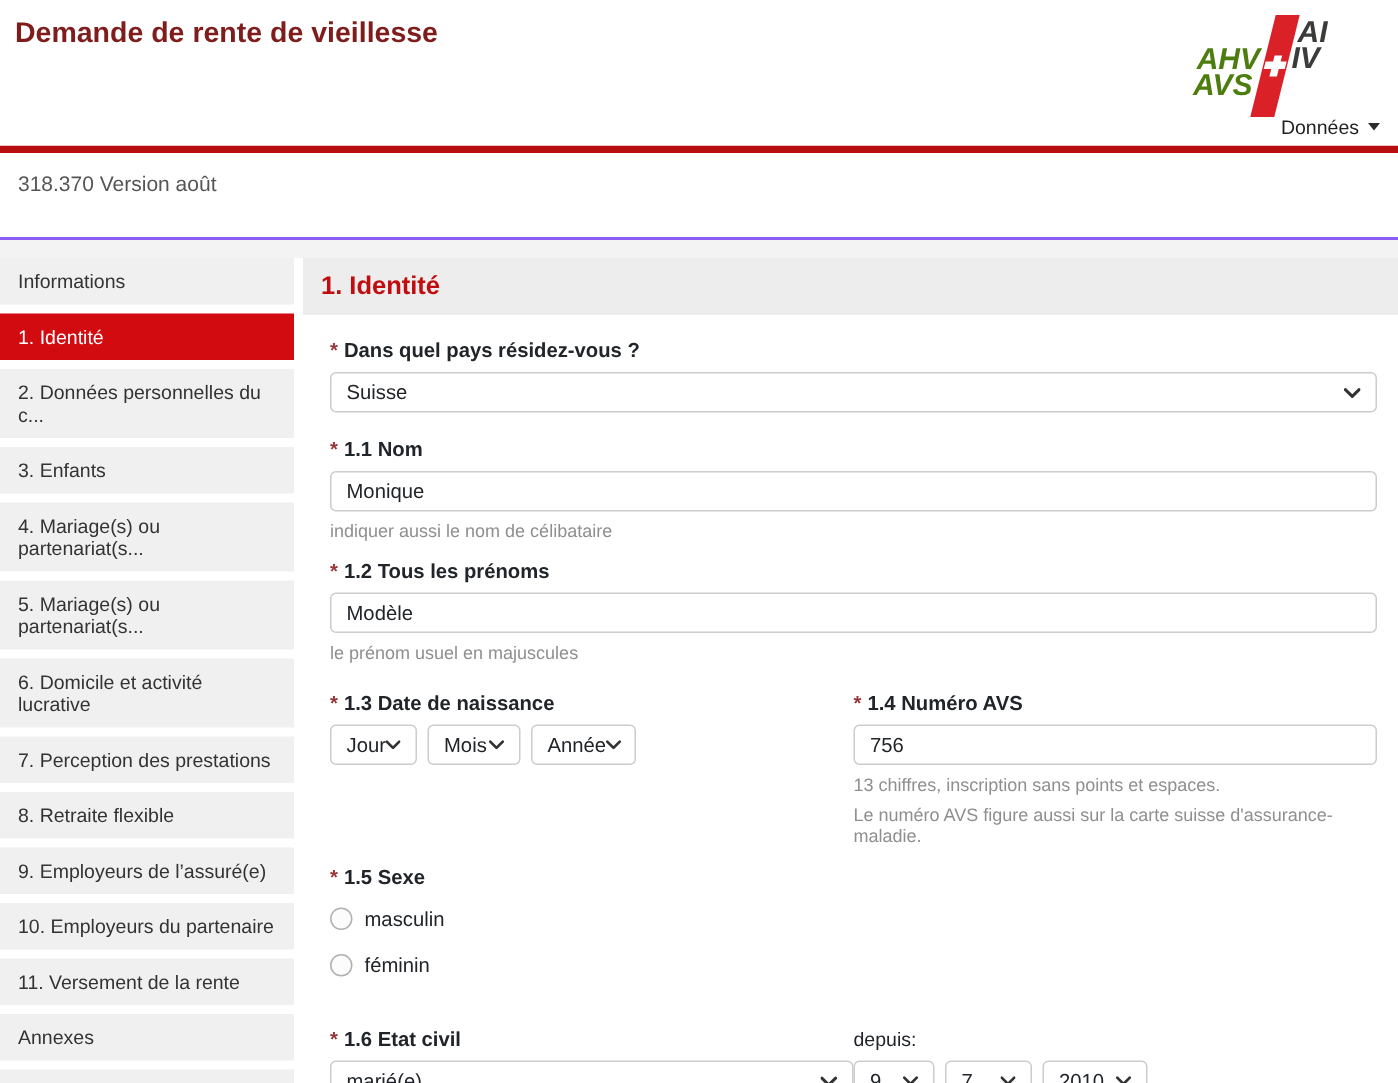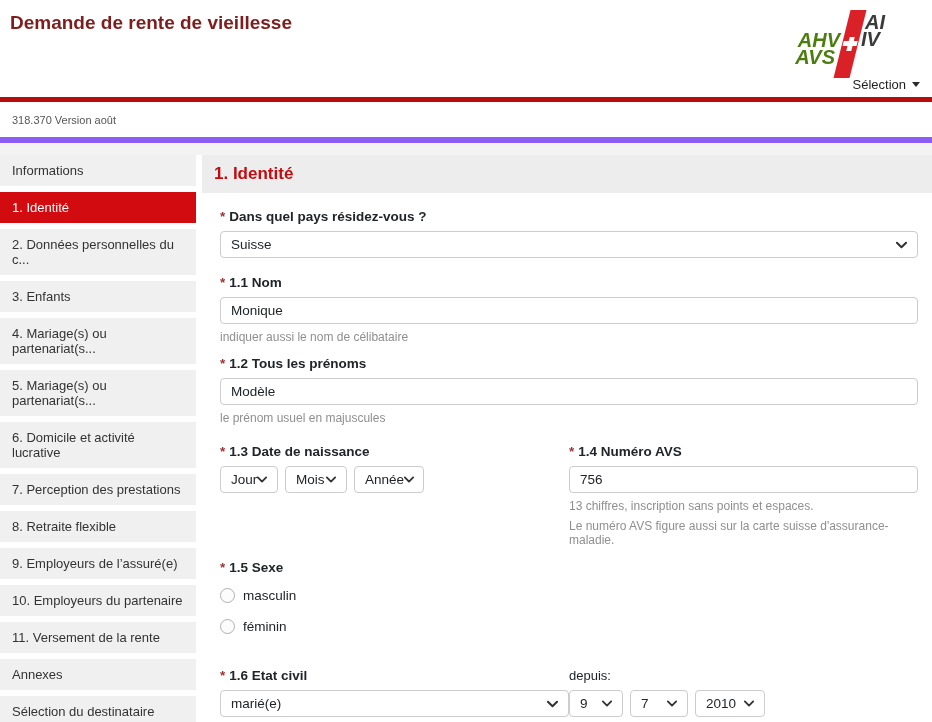--- a/index.html
+++ b/index.html
@@ -21,21 +21,21 @@
   .logo-left { position:absolute; right:70px; top:22px; text-align:right; font-weight:bold; font-style:italic; font-size:20px; line-height:17px; color:#4d7c0f; }
   .logo-left .l2 { margin-right:5px; }
   .logo-right { position:absolute; left:85px; top:4px; font-weight:bold; font-style:italic; font-size:20px; line-height:17px; color:#3b3b3a; }
   .logo-right .l1 { margin-left:4px; }
 
   .lang { position:absolute; right:12px; top:77px; display:flex; align-items:center; gap:6px; font-size:13px; color:#1f1f1f; cursor:pointer; }
   .caret { width:0; height:0; border-left:4px solid transparent; border-right:4px solid transparent; border-top:5px solid #2b2b2b; }
 
   .redbar { height:5px; background:#b80d0e; }
 
-  .version { padding:12px 12px 11px 12px; font-size:11px; color:#555; border-bottom:6px solid #8b5cf6; background:#fff; }
+  .version { padding:12px 12px 28px 12px; font-size:14px; color:#555; border-bottom:2px solid #8b5cf6; background:#fff; }
   .band { height:12px; background:#f3f3f3; }
 
   
   .content { display:flex; align-items:flex-start; }
 
   .sidebar { width:196px; flex:none; }
   .side-item { background:#f0f0f0; color:#333; font-size:13px; line-height:15px; padding:8px 12px; margin-bottom:6px; cursor:pointer; }
   .side-item.active { background:#d10b10; color:#fff; }
 
   .main { flex:1; margin-left:6px; }
@@ -75,21 +75,21 @@
       <div class="cross-v"></div>
       <div class="cross-h"></div>
     </div>
     <div class="logo-right">
       <div class="l1">AI</div>
       <div class="l2">IV</div>
     </div>
   </div>
 
   <div class="lang">
-    <span>Sélection</span>
+    <span>Données</span>
     <span class="caret"></span>
   </div>
 </div>
 
 <div class="redbar"></div>
 
 <div class="version">318.370 Version août</div>
 <div class="band"></div>
 
 <div class="content">

